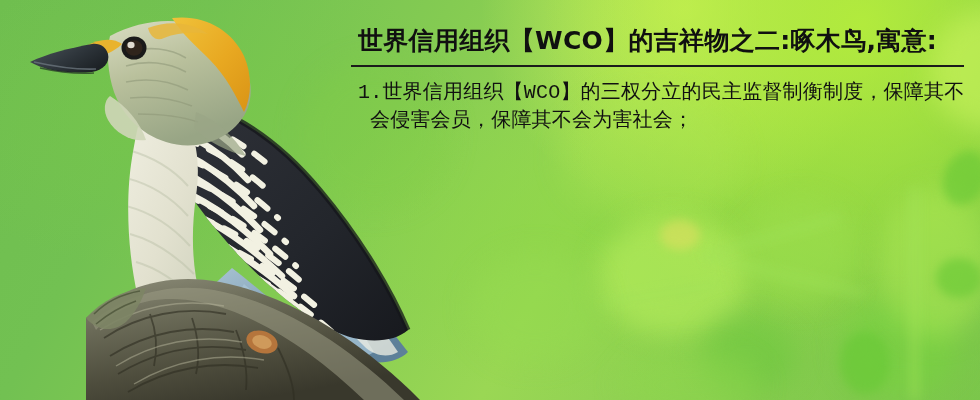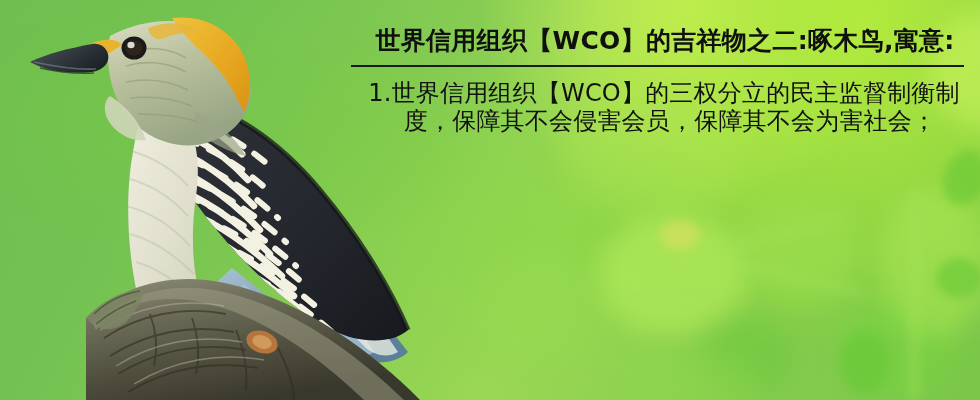--- a/index.html
+++ b/index.html
@@ -7,21 +7,20 @@
     padding: 0;
     background: #ffffff;
   }
   .banner {
     position: relative;
     width: 980px;
     height: 400px;
     overflow: hidden;
     font-family: "DejaVu Sans", "Liberation Sans", sans-serif;
     background: #6dbd4e;
-    text-align: center;
   }
 
   
   .bg-base {
     position: absolute;
     inset: 0;
     background:
       radial-gradient(circle at 88% 6%, rgba(180,236,60,0.95) 0%, rgba(150,220,55,0.0) 34%),
       radial-gradient(circle at 70% 2%, rgba(205,242,90,0.85) 0%, rgba(180,230,70,0.0) 26%),
       radial-gradient(circle at 98% 40%, rgba(120,200,60,0.55) 0%, rgba(110,190,60,0.0) 40%),
@@ -103,28 +102,29 @@
     width: 613px;
     height: 2px;
     background: #1b1b1b;
   }
   .body-list {
     margin: 12px 0 0 0;
     padding: 0;
     list-style: none;
   }
   .body-item {
-    font-size: 24px;
+    font-size: 20px;
     color: #111111;
     line-height: 28px;
     letter-spacing: 0.2px;
     padding-left: 22px;
     text-indent: -12px;
     margin-bottom: 2px;
     max-width: 600px;
+    font-family: Liberation Mono, monospace;
   }
 </style>
 </head>
 <body>
 
 <div class="banner">
 
   <div class="bg-base"></div>
   <div class="bokeh b10"></div>
   <div class="bokeh b7"></div>

